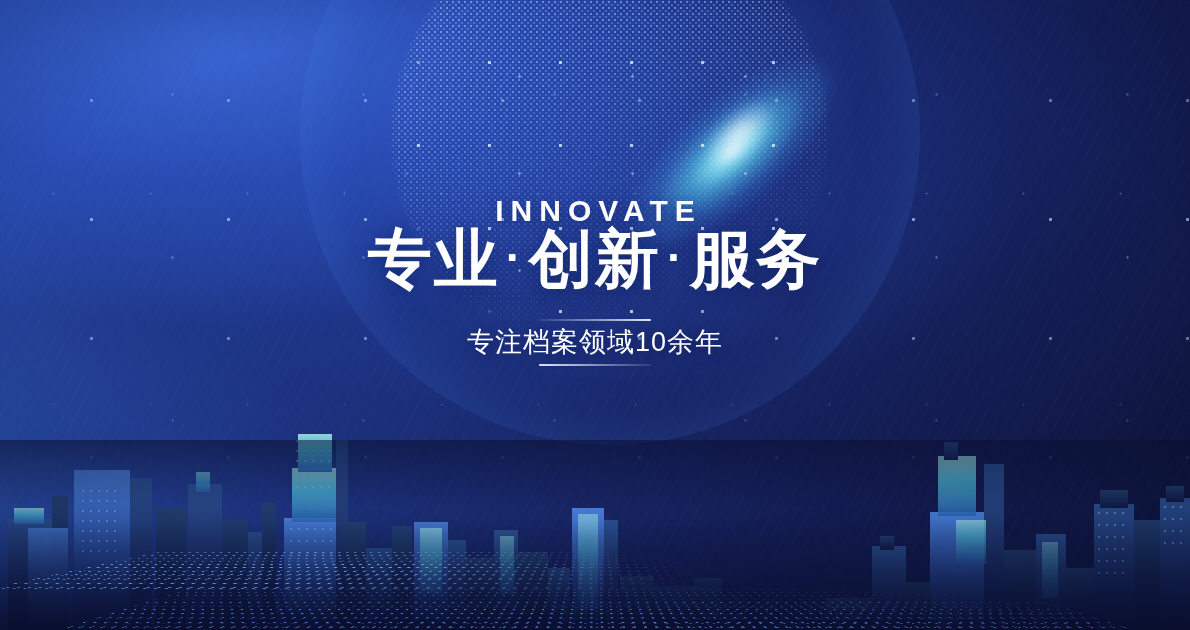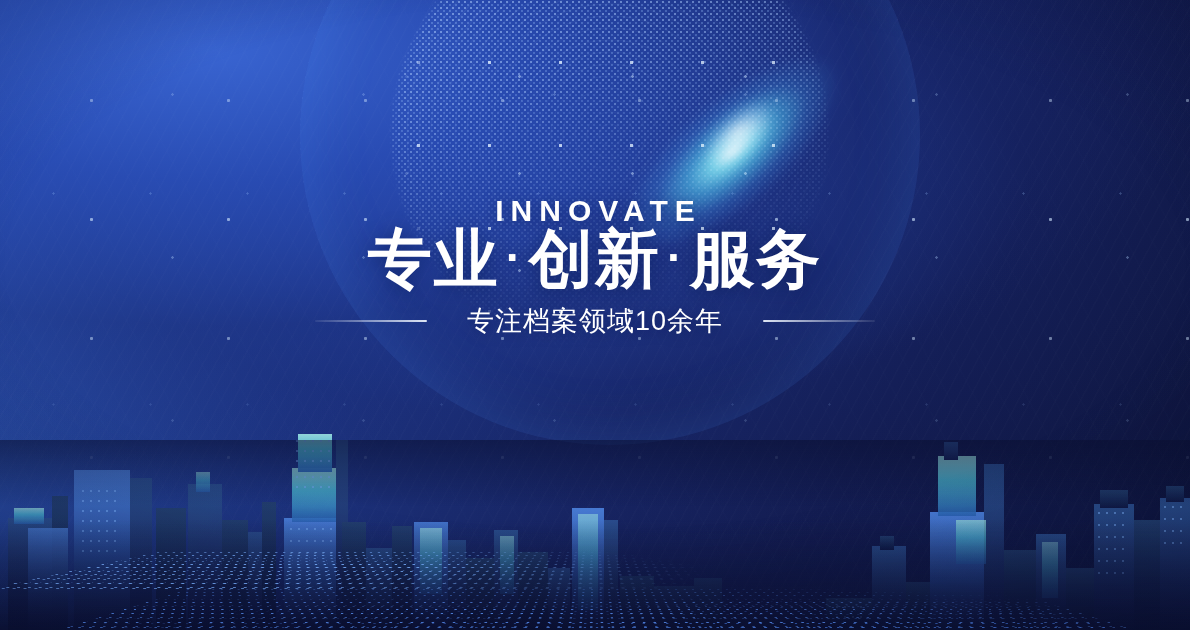--- a/index.html
+++ b/index.html
@@ -197,22 +197,22 @@
     line-height:1.04;
     white-space:nowrap;
     text-shadow:0 3px 18px rgba(8,24,80,0.55);
   }
   .headline .sep{
     font-size:46px;
     padding:0 6px;
     vertical-align:8px;
   }
   .sub-row{
-    margin-top:15px;
-    display:flex;align-items:center;gap:40px;
+    margin-top:26px;
+    display:flex;align-items:center;gap:8px;flex-direction:column;
   }
   .rule{
     width:112px;height:2px;
     background:linear-gradient(90deg, rgba(255,255,255,0.08), rgba(240,246,255,0.92));
     border-radius:1px;
   }
   .rule.right{
     background:linear-gradient(90deg, rgba(240,246,255,0.92), rgba(255,255,255,0.08));
   }
   .subtitle{

